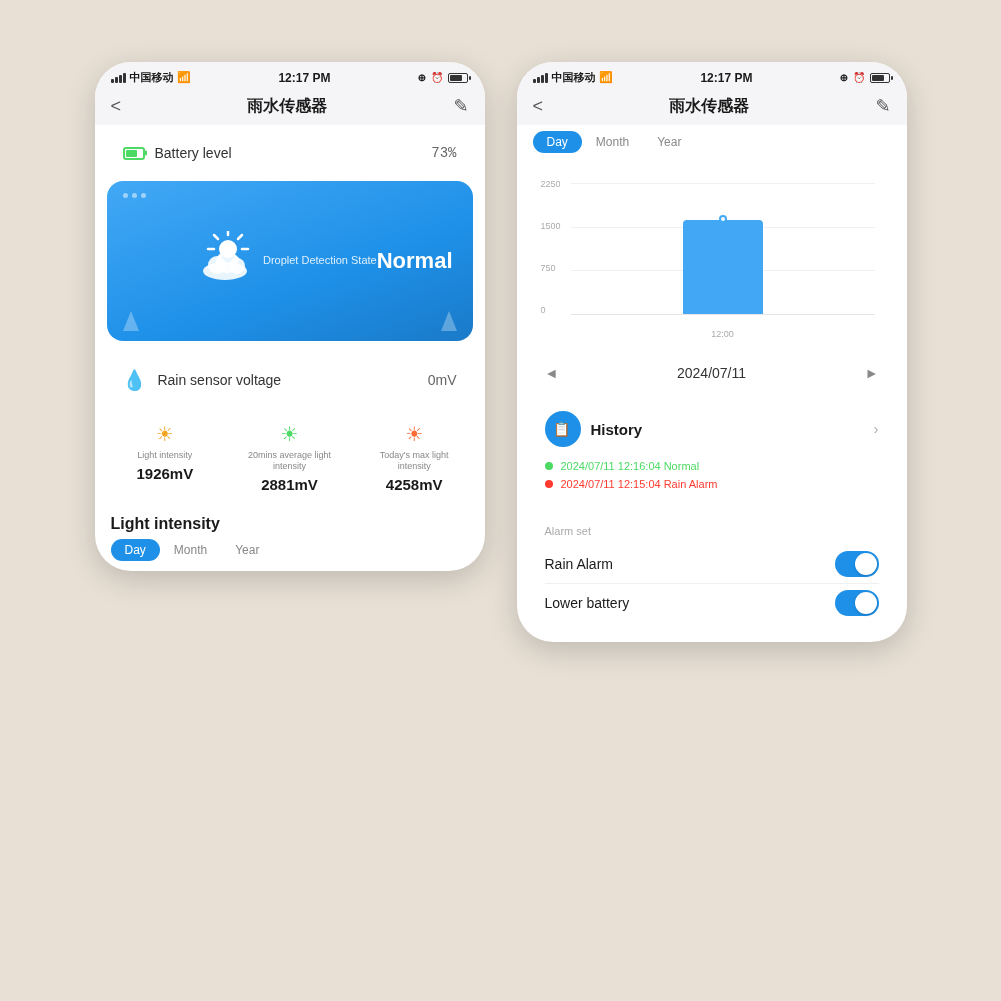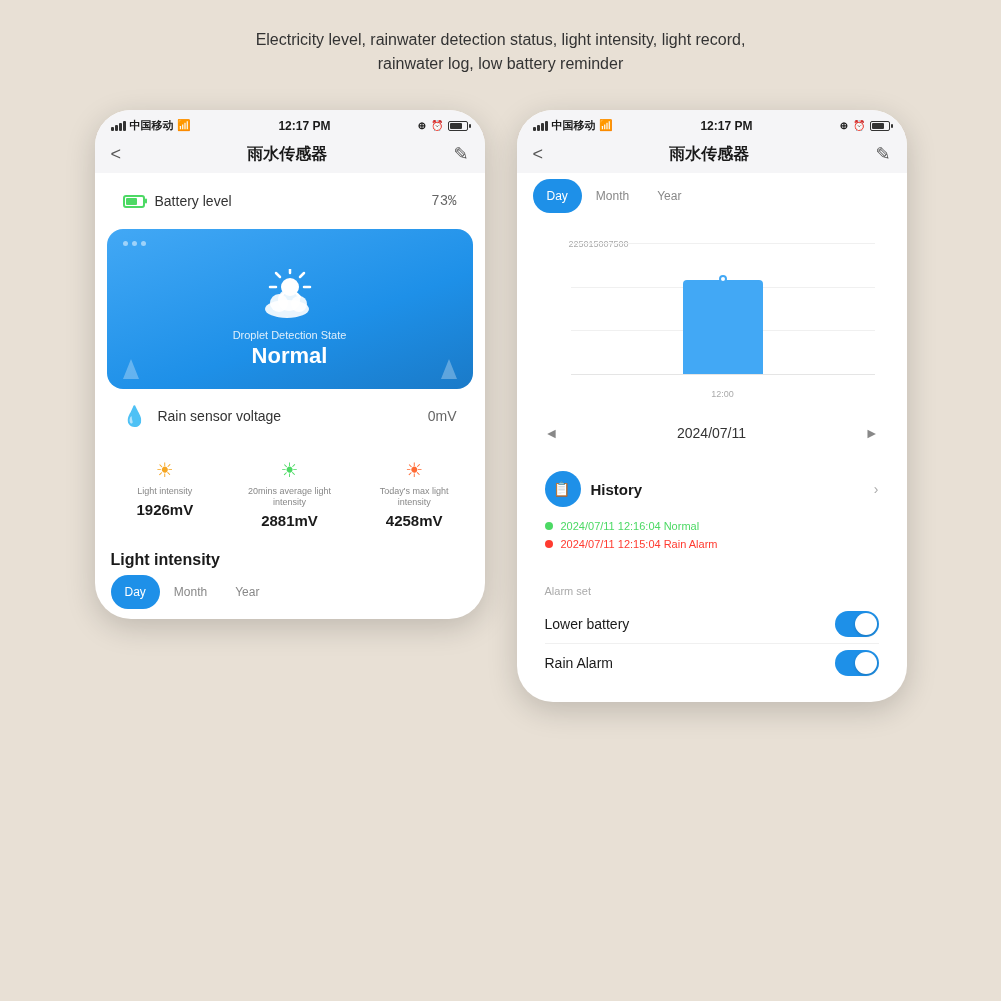--- a/index.html
+++ b/index.html
@@ -95,29 +95,29 @@
     .battery-label { font-size: 14px; color: #333; }
     .battery-percent { font-size: 14px; color: #666; font-family: Liberation Mono, monospace; }
     .battery-green {
       width: 22px; height: 13px; border: 2px solid #4cd964; border-radius: 3px; position: relative; display: flex; align-items: center; padding: 1px;
     }
     .battery-green::after { content:''; width: 2px; height: 5px; background: #4cd964; position: absolute; right: -4px; top: 50%; transform: translateY(-50%); border-radius: 1px; }
     .battery-green-fill { height: 100%; width: 73%; background: #4cd964; border-radius: 1px; }
 
     
     .weather-card {
-      margin: 0 12px 3px;
+      margin: 0 12px 15px;
       background: linear-gradient(160deg, #42a8f5 0%, #1e90e8 60%, #1a7ac8 100%);
       border-radius: 16px;
       padding: 20px;
       min-height: 160px;
       position: relative;
       overflow: hidden;
       display: flex;
-      flex-direction: column;
+      flex-direction: row;
       align-items: center;
       justify-content: flex-end;
     }
     .weather-dots {
       position: absolute;
       top: 12px; left: 16px;
       display: flex; gap: 4px;
     }
     .weather-dot { width: 5px; height: 5px; border-radius: 50%; background: rgba(255,255,255,0.5); }
     .weather-icon-wrap {
@@ -179,21 +179,21 @@
       font-weight: 700;
       color: #1a1a1a;
     }
     .tab-row {
       display: flex;
       gap: 0;
       padding: 0 16px 10px;
       align-items: center;
     }
     .tab-btn {
-      padding: 10px 14px;
+      padding: 4px 14px;
       border-radius: 20px;
       font-size: 12px;
       font-weight: 500;
       cursor: pointer;
       border: none;
     }
     .tab-btn.active { background: #1e90e8; color: #fff; }
     .tab-btn.inactive { background: transparent; color: #888; }
 
     .chart-card {
@@ -206,24 +206,24 @@
     .chart-area {
       position: relative;
       height: 100%;
     }
     .chart-y-labels {
       position: absolute;
       left: 0;
       top: 0;
       bottom: 24px;
       display: flex;
+      flex-direction: column;
       justify-content: space-between;
       font-size: 9px;
       color: #aaa;
-      margin-left: 28px;
     }
     .chart-bars-area {
       position: absolute;
       left: 30px;
       right: 8px;
       top: 4px;
       bottom: 24px;
       display: flex;
       align-items: flex-end;
       justify-content: center;
@@ -329,23 +329,20 @@
     .toggle-knob {
       width: 22px; height: 22px; background: #fff; border-radius: 50%;
       position: absolute; top: 2px; right: 2px;
       box-shadow: 0 1px 3px rgba(0,0,0,0.2);
     }
   </style>
 </head>
 <body>
 
 <div class="header-section">
-  <div class="header-subtitle">
-    Electricity level, rainwater detection status, light intensity, light record,<br>rainwater log, low battery reminder
-  </div>
 </div>
 
 <div class="phones-container">
 
   <div class="phone">
 
     <div class="status-bar">
       <div class="status-left">
         <div class="signal-bars">
           <div class="signal-bar" style="height:4px"></div>
@@ -539,27 +536,27 @@
       </div>
       <div class="history-entry">
         <div class="history-dot red"></div>
         <span class="history-text red">2024/07/11 12:15:04 Rain Alarm</span>
       </div>
     </div>
 
     <div class="alarm-card">
       <div class="alarm-set-label">Alarm set</div>
       <div class="alarm-row">
+        <span class="alarm-label">Rain Alarm</span>
+        <div class="toggle-switch">
+          <div class="toggle-knob"></div>
+        </div>
+      </div>
+      <div class="alarm-row">
         <span class="alarm-label">Lower battery</span>
         <div class="toggle-switch">
           <div class="toggle-knob"></div>
         </div>
       </div>
-      <div class="alarm-row">
-        <span class="alarm-label">Rain Alarm</span>
-        <div class="toggle-switch">
-          <div class="toggle-knob"></div>
-        </div>
-      </div>
     </div>
   </div>
 
 </div>
 
 </body></html>

